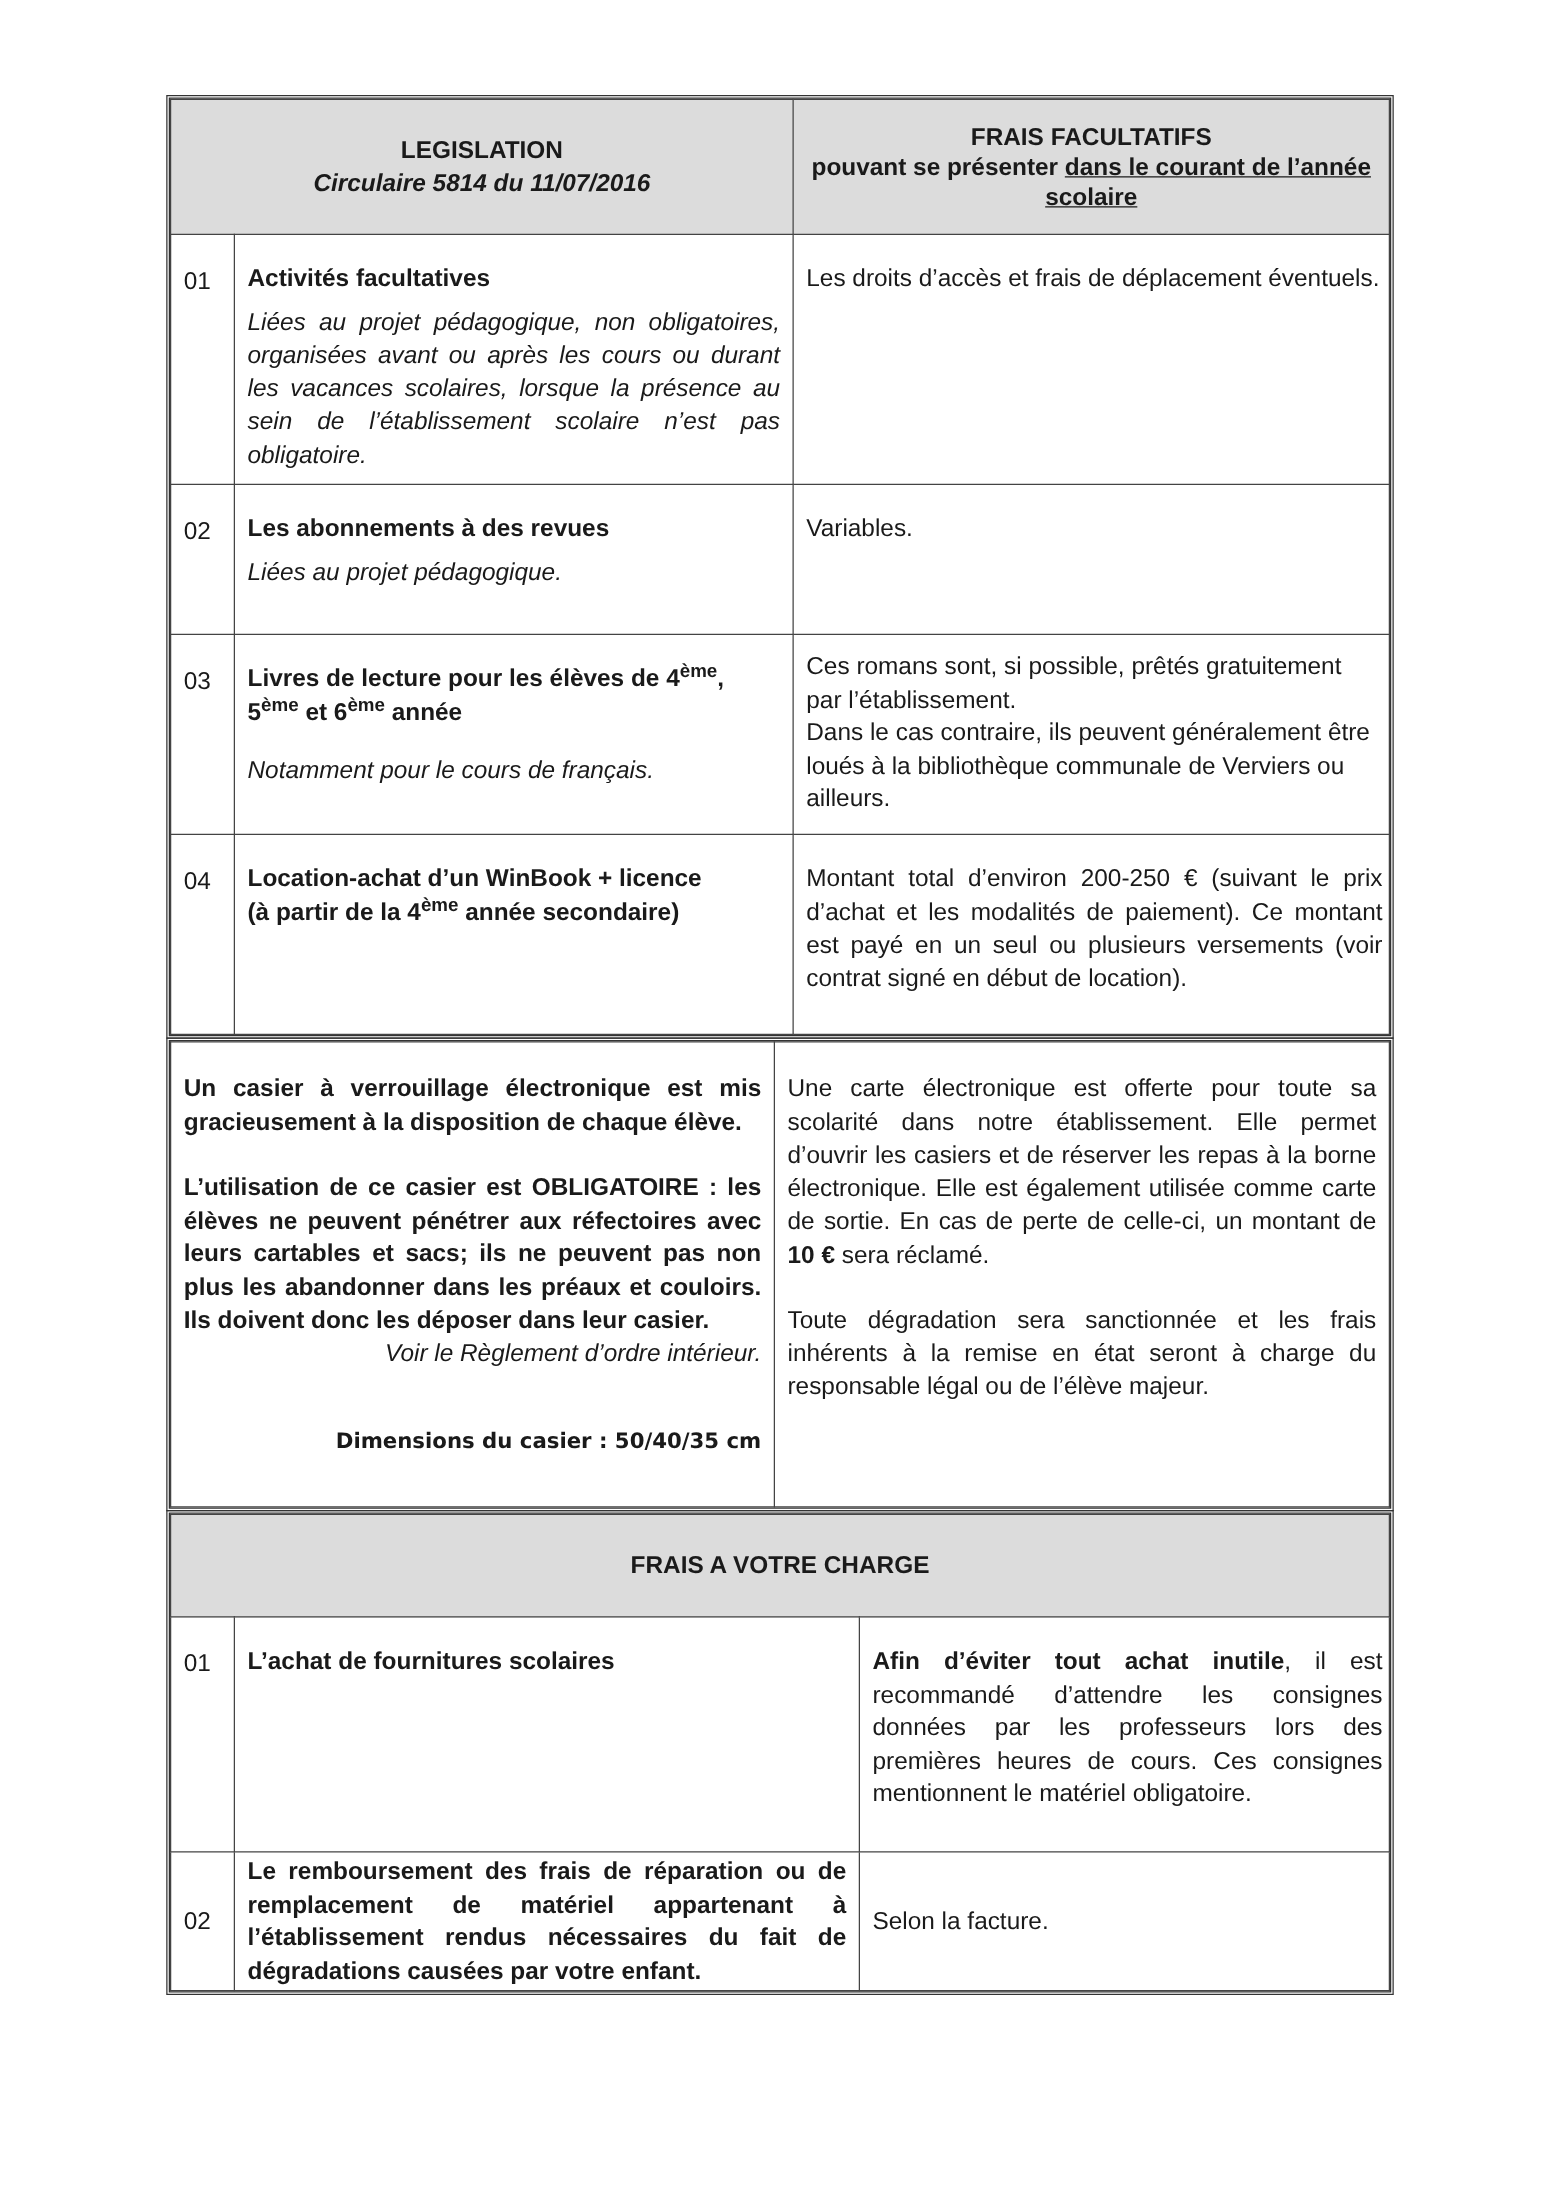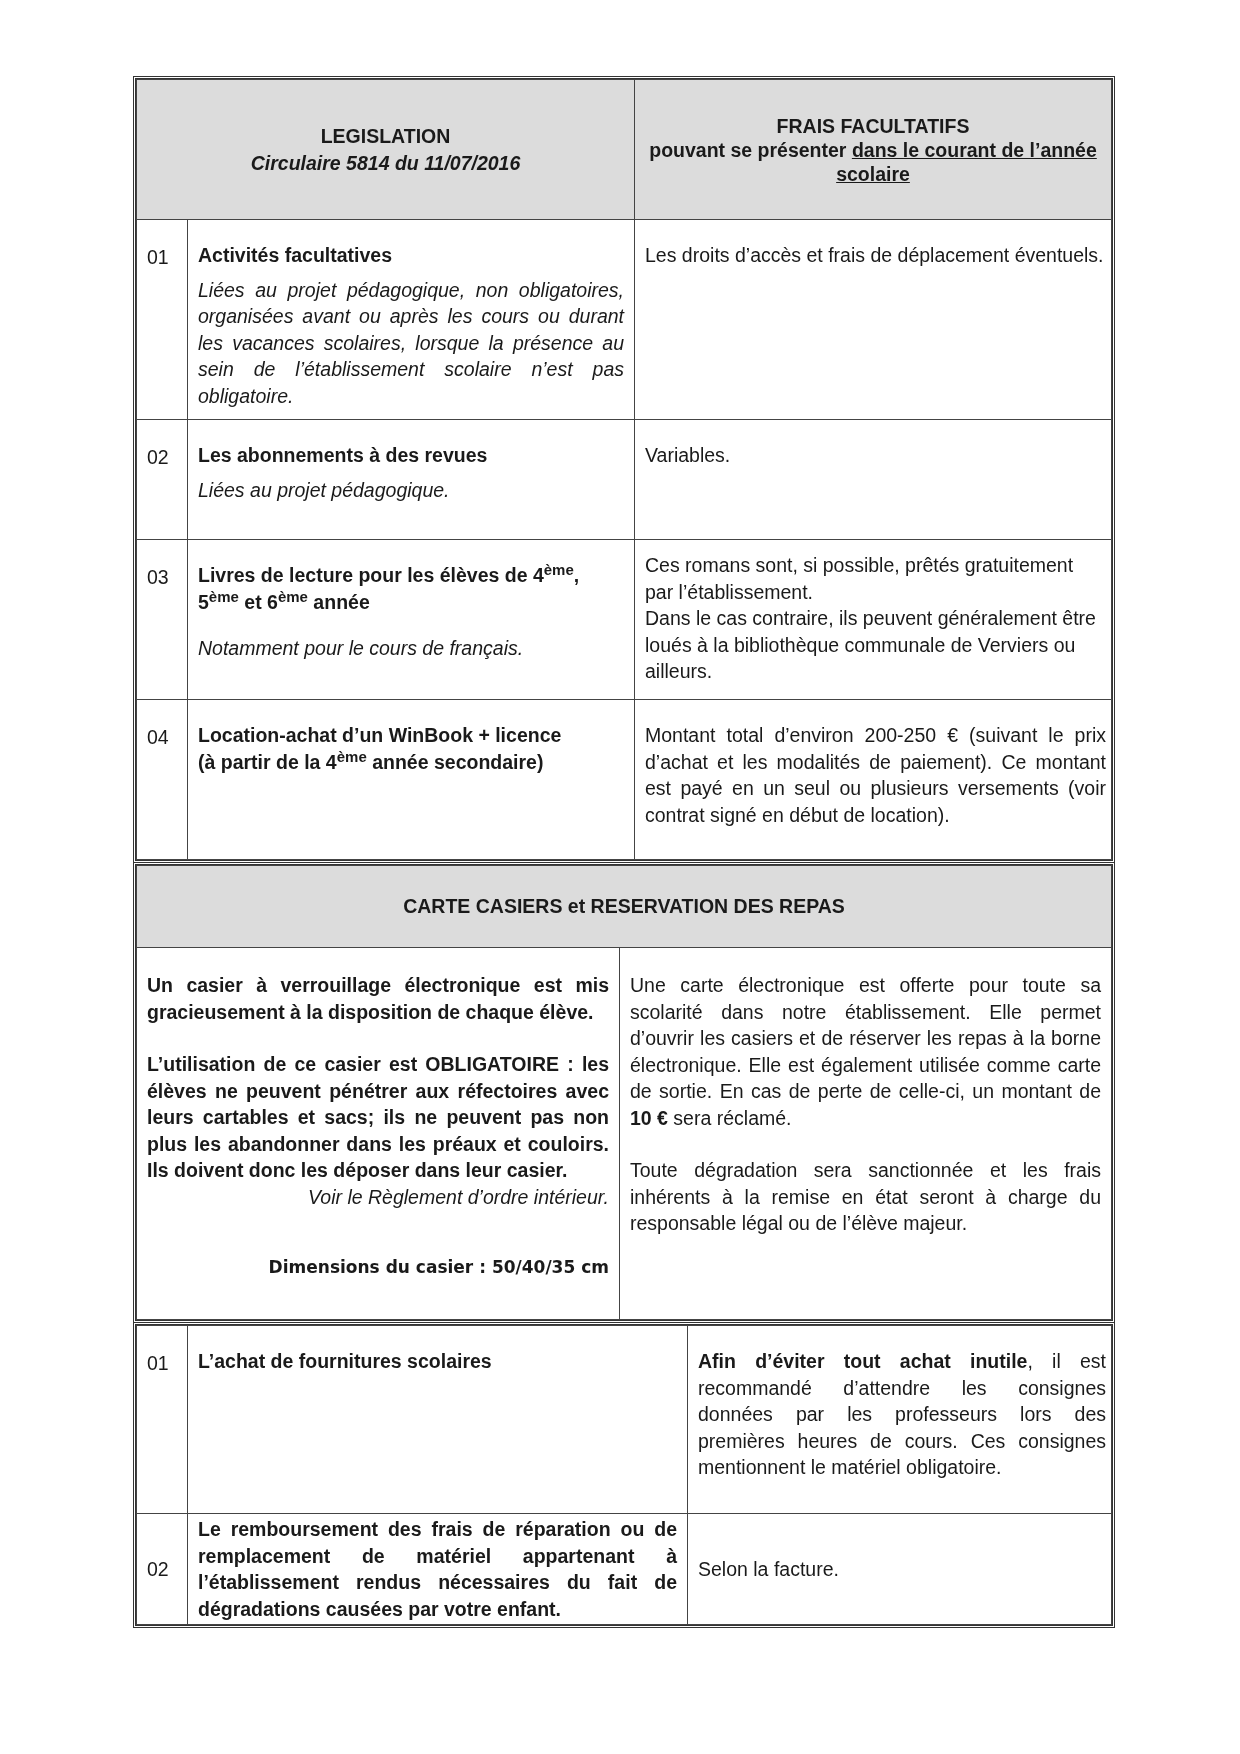--- a/index.html
+++ b/index.html
@@ -32,21 +32,21 @@
 <div class="doc">
 
   <div class="sec">
     <table>
       <colgroup>
           <col style="width:51px">
           <col style="width:447px">
           <col>
         </colgroup>
       <tbody>
-          <tr style="height:140px">
+          <tr style="height:108px">
         <td class="hdr" colspan="2">
           <div>LEGISLATION</div>
           <div class="it" style="font-weight:bold">Circulaire 5814 du 11/07/2016</div>
         </td>
         <td class="hdr" style="line-height:24px">
           <div>FRAIS FACULTATIFS</div>
           <div><span>pouvant se présenter </span><span class="u">dans le courant de l’année scolaire</span></div>
         </td>
       </tr>
 
@@ -92,23 +92,20 @@
       </table>
   </div>
 
   <div class="sec">
     <table>
       <colgroup>
           <col style="width:483px">
           <col>
         </colgroup>
       <tbody>
-          <tr style="height:82px">
-        <td class="hdr" colspan="2">CARTE CASIERS et RESERVATION DES REPAS</td>
-      </tr>
       <tr style="height:372px">
         <td style="padding:24px 10px 18px 10px">
           <p class="b j">Un casier à verrouillage électronique est mis gracieusement à la disposition de chaque élève.</p>
           <div class="gap"></div>
           <p class="b j">L’utilisation de ce casier est OBLIGATOIRE : les élèves ne peuvent pénétrer aux réfectoires avec leurs cartables et sacs; ils ne peuvent pas non plus les abandonner dans les préaux et couloirs. Ils doivent donc les déposer dans leur casier.</p>
           <p class="it">Voir le Règlement d’ordre intérieur.</p>
           <div style="height:44px"></div>
           <p class="dim">Dimensions du casier : 50/40/35 cm</p>
         </td>
         <td style="padding:24px 10px 10px 10px">
@@ -122,20 +119,23 @@
   </div>
 
   <div class="sec">
     <table>
       <colgroup>
           <col style="width:51px">
           <col style="width:500px">
           <col>
         </colgroup>
       <tbody>
+          <tr style="height:82px">
+        <td class="hdr" colspan="3">FRAIS A VOTRE CHARGE</td>
+      </tr>
       <tr style="height:188px">
         <td class="num">01</td>
         <td class="c2 t">L’achat de fournitures scolaires</td>
         <td class="c3 j"><span class="b">Afin d’éviter tout achat inutile</span><span>, il est recommandé d’attendre les consignes données par les professeurs lors des premières heures de cours. Ces consignes mentionnent le matériel obligatoire.</span></td>
       </tr>
       <tr style="height:108px">
         <td class="num" style="vertical-align:middle;padding-top:0">02</td>
         <td class="t j" style="padding:2px 10px">Le remboursement des frais de réparation ou de remplacement de matériel appartenant à l’établissement rendus nécessaires du fait de dégradations causées par votre enfant.</td>
         <td style="vertical-align:middle;padding:0 10px">Selon la facture.</td>
       </tr>

